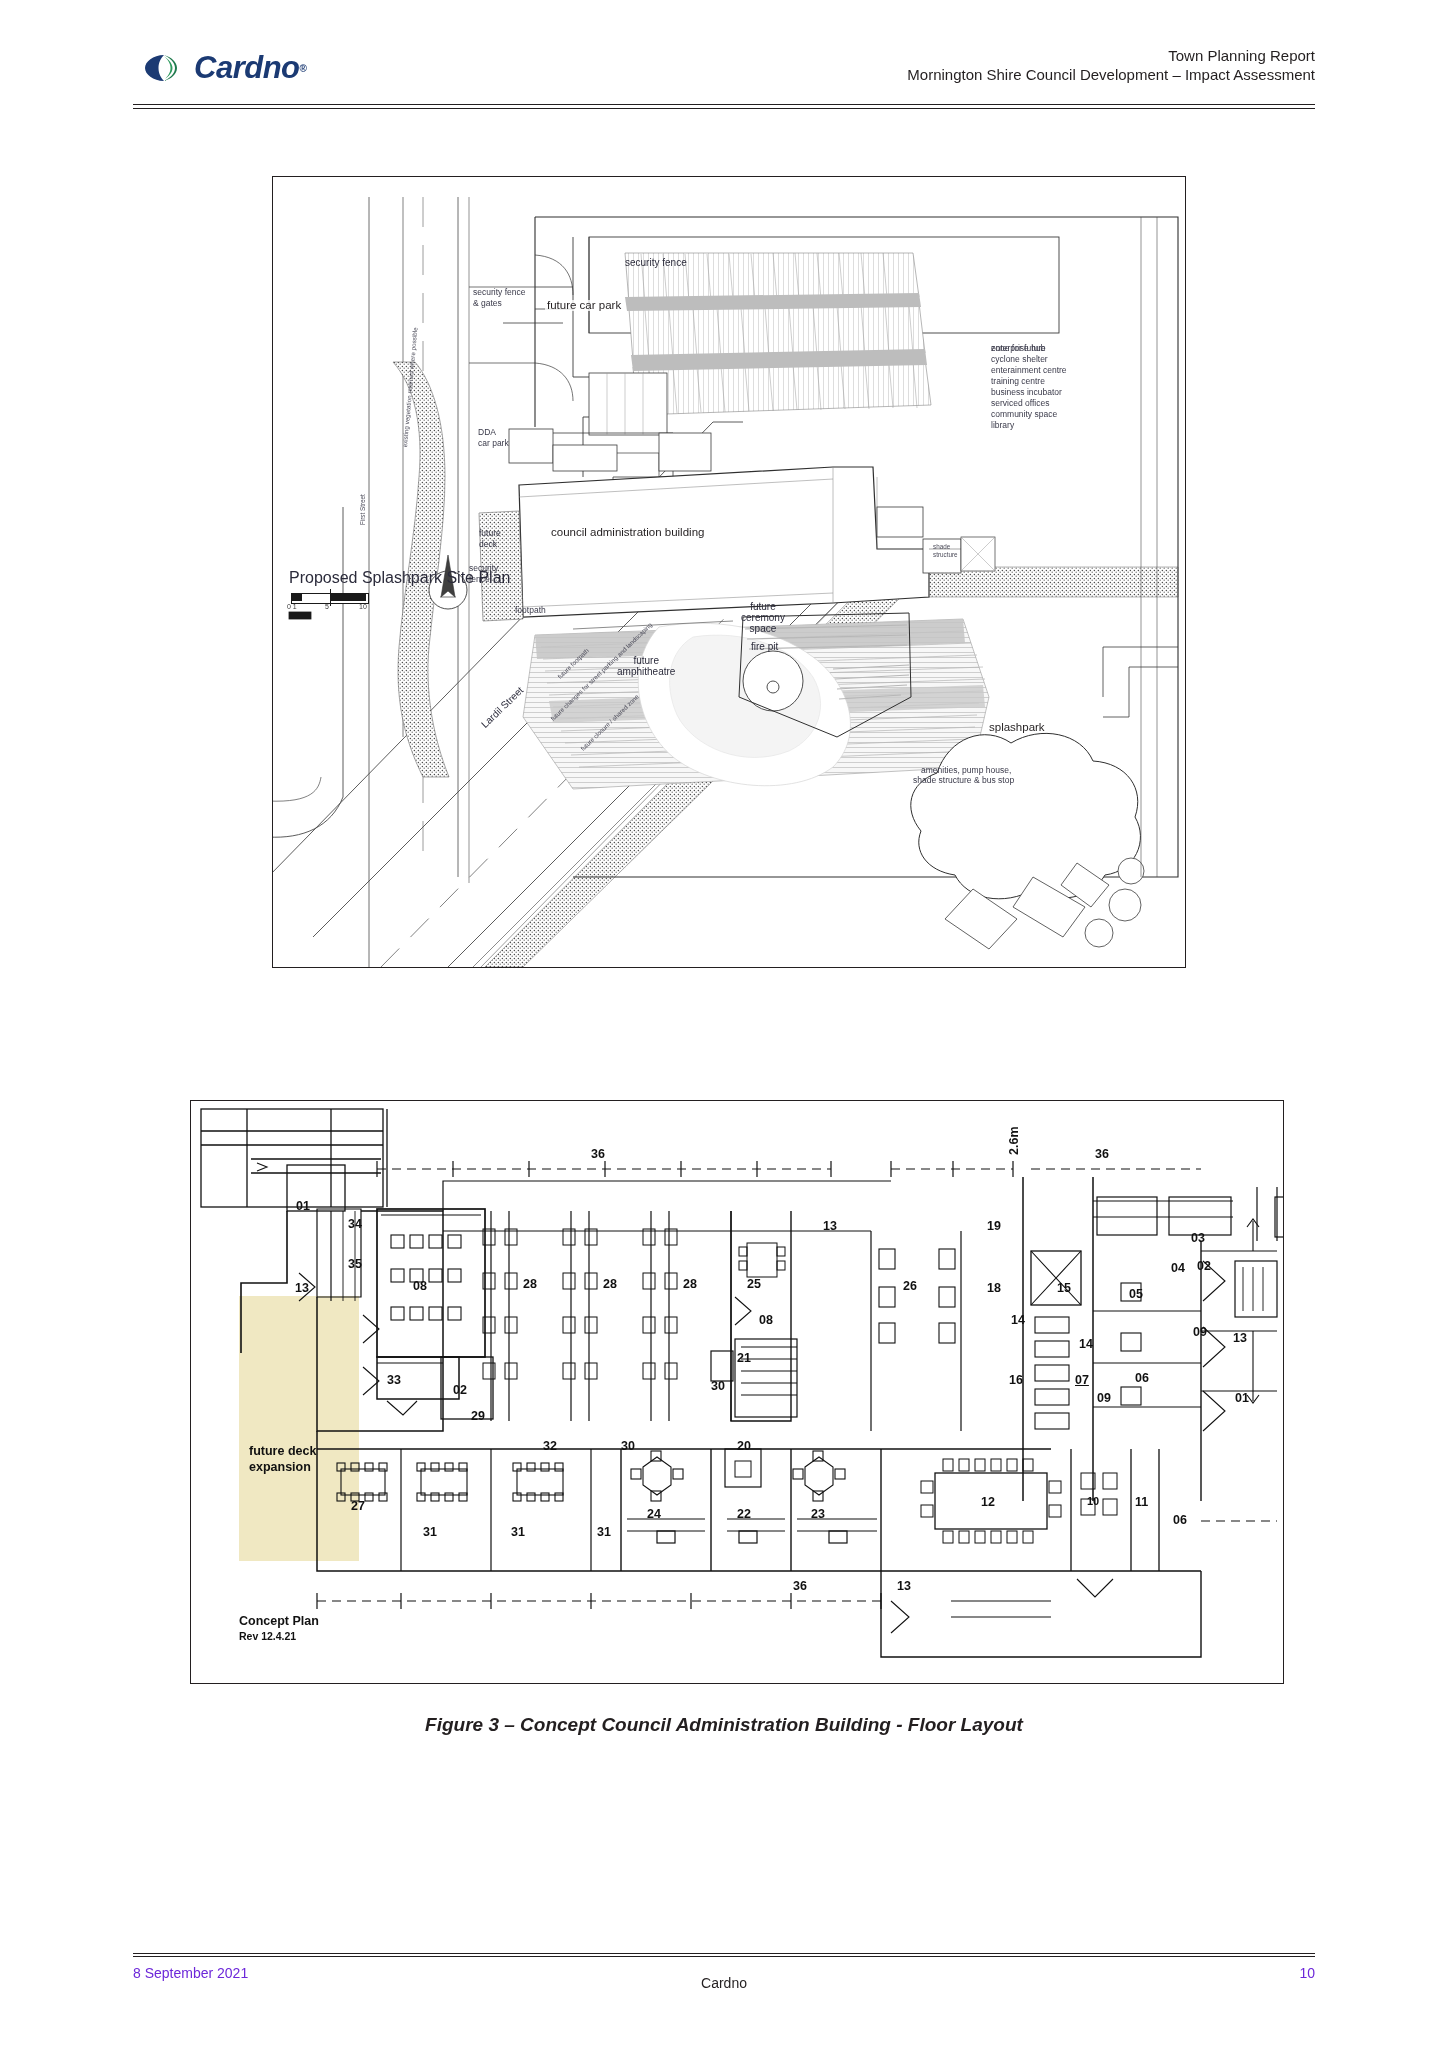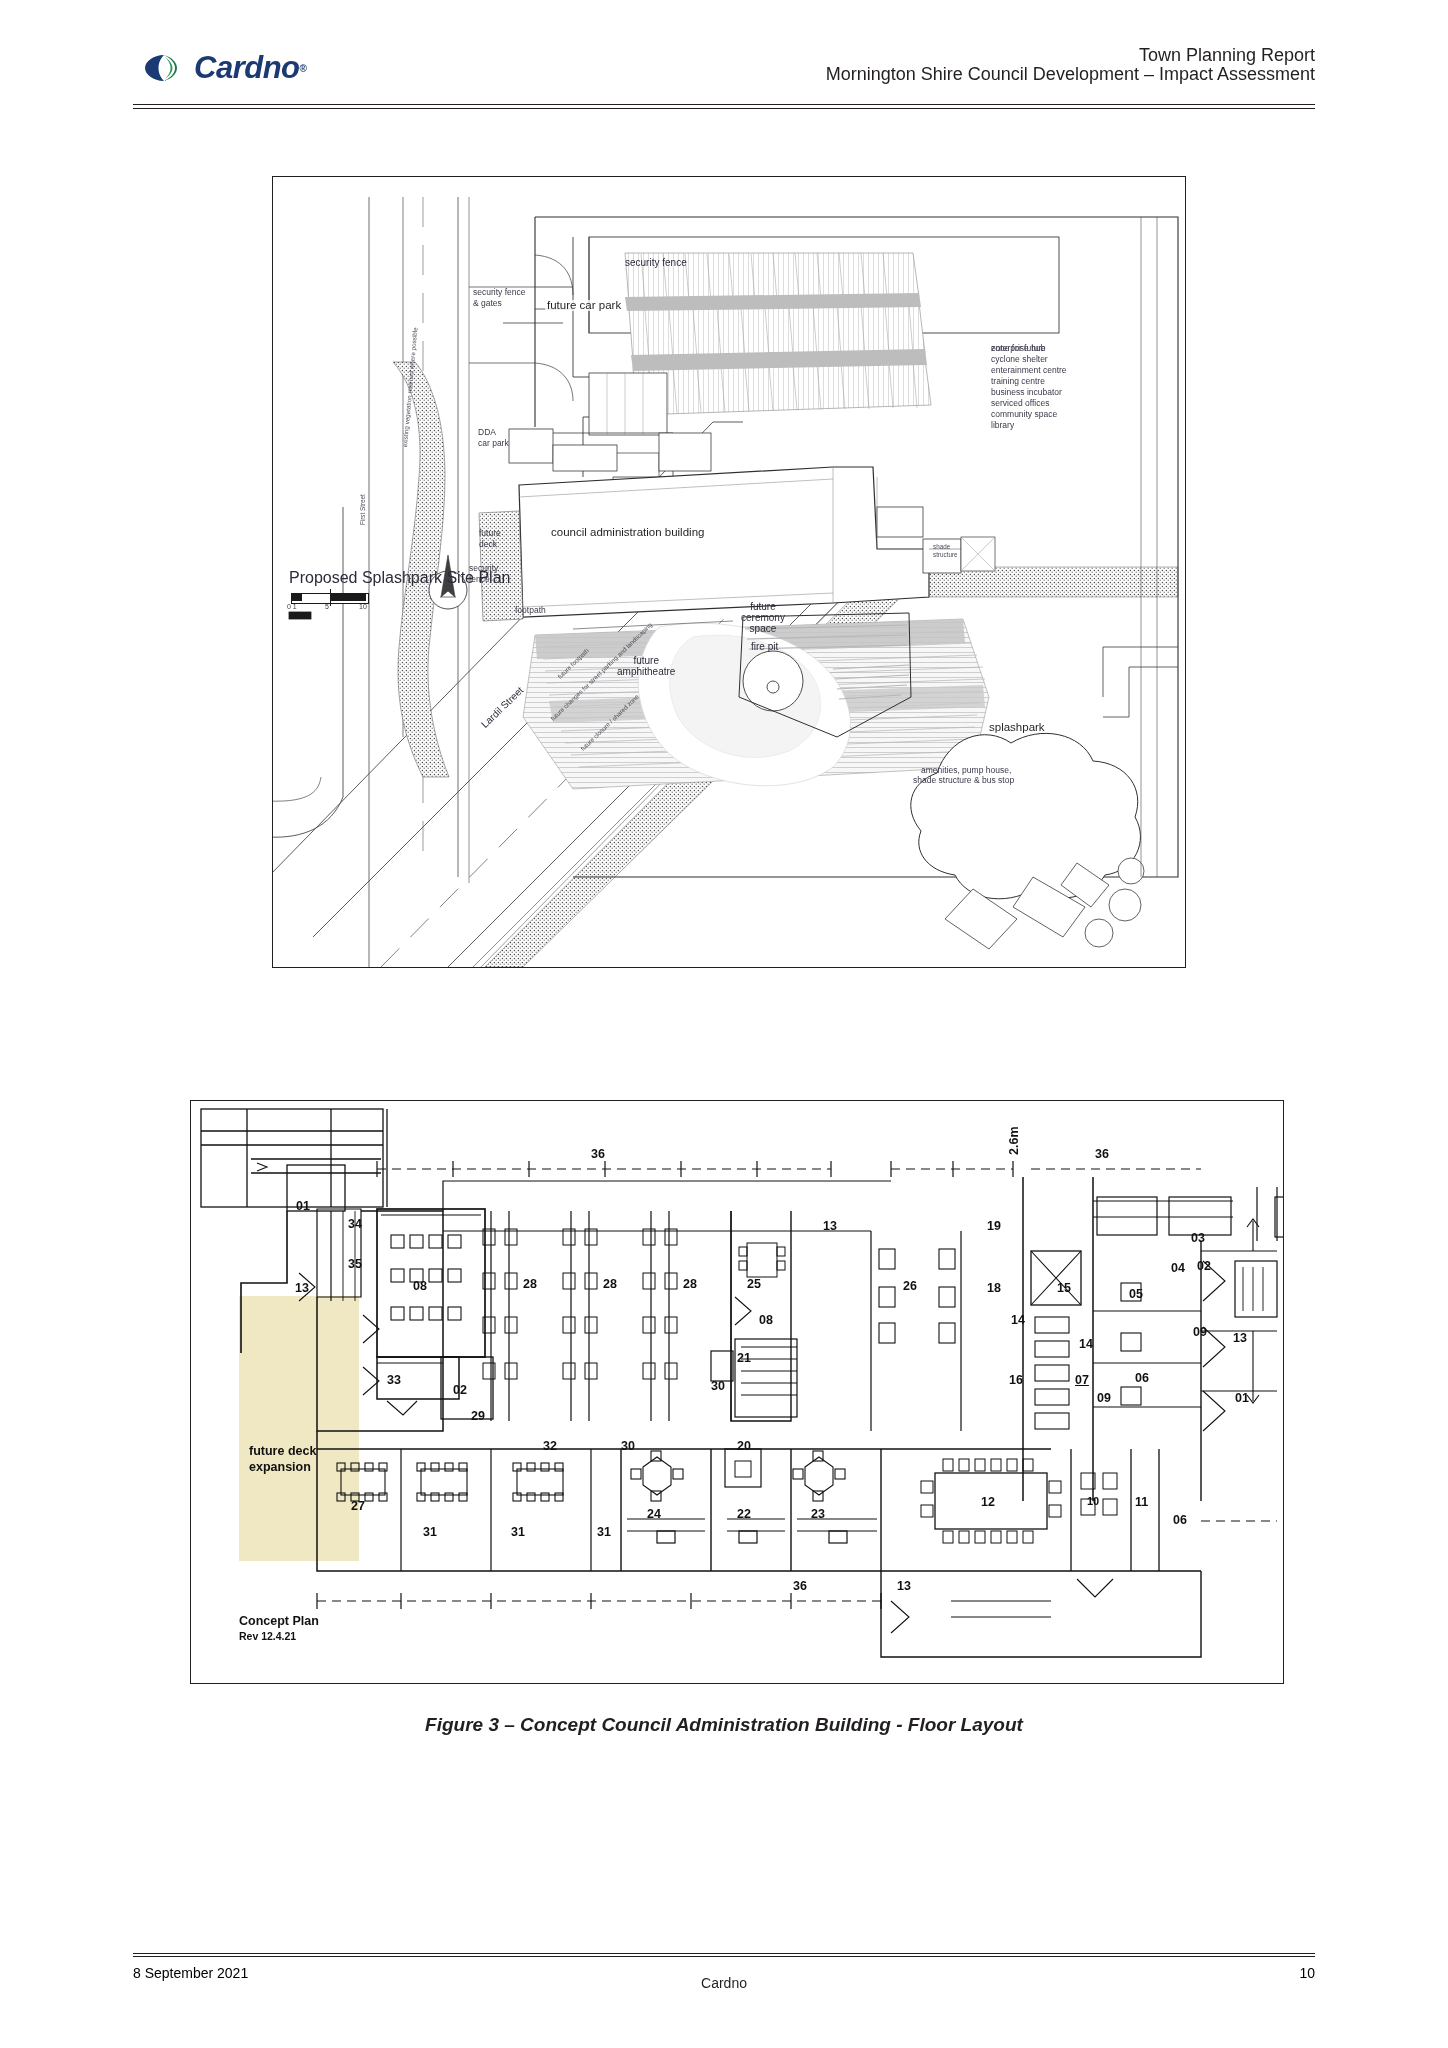--- a/index.html
+++ b/index.html
@@ -6,21 +6,21 @@
   body{width:1448px;height:2048px;position:relative;font-family:"Liberation Sans",sans-serif;color:#231f20;}
   .page{position:absolute;inset:0;background:#fff;}
 
   
   .header{position:absolute;left:133px;top:46px;width:1182px;height:62px;}
   .logo{position:absolute;left:8px;top:4px;display:flex;align-items:center;}
   .logo-mark{width:46px;height:32px;position:relative;margin-right:7px;}
   .logo-mark svg{display:block;}
   .logo-word{font-family:"Liberation Sans",sans-serif;font-weight:bold;font-style:italic;font-size:31px;color:#1b3a73;letter-spacing:-0.5px;}
   .logo-reg{font-size:10px;color:#1b3a73;vertical-align:super;font-style:normal;font-weight:bold;}
-  .hdr-text{position:absolute;right:0;top:0;text-align:right;font-size:18px;line-height:19px;color:#231f20;}
+  .hdr-text{position:absolute;right:0;top:0;text-align:right;font-size:15px;line-height:19px;color:#231f20;}
   .hdr-rule{position:absolute;left:0;right:0;top:58px;border-top:1.6px solid #231f20;}
   .hdr-rule2{position:absolute;left:0;right:0;top:62px;border-top:0.8px solid #231f20;}
 
   
   .fig2-box{position:absolute;left:272px;top:176px;width:912px;height:790px;border:1.4px solid #231f20;background:#fff;overflow:hidden;}
   .fig2-inner{position:absolute;inset:0;}
   .cap{position:absolute;width:100%;text-align:center;font-weight:bold;font-style:italic;font-size:19px;color:#231f20;}
   .cap2{top:982px;left:0;}
   .cap3{top:1714px;left:0;}
 
@@ -35,21 +35,21 @@
   .fig3-box{position:absolute;left:190px;top:1100px;width:1092px;height:582px;border:1.6px solid #231f20;background:#fff;overflow:hidden;}
   .deck{position:absolute;left:48px;top:195px;width:120px;height:265px;background:#f0e8c2;}
   .fp-num{position:absolute;font-size:12.5px;font-weight:bold;color:#111;}
   .fp-num.sm{font-size:11px;}
   .concept-title{position:absolute;left:48px;top:513px;font-size:12.5px;font-weight:bold;color:#111;line-height:15px;}
 
   
   .footer{position:absolute;left:133px;top:1953px;width:1182px;}
   .ftr-rule{border-top:1.8px solid #231f20;}
   .ftr-rule2{border-top:0.8px solid #231f20;margin-top:2px;}
-  .ftr-row{display:flex;justify-content:space-between;align-items:center;font-size:14px;margin-top:8px;color:#000000;}
+  .ftr-row{display:flex;justify-content:space-between;align-items:center;font-size:14px;margin-top:8px;color:#6d28d9;}
   .ftr-mid{position:absolute;left:0;right:0;top:10px;text-align:center;font-size:14px;}
 </style>
 </head>
 <body>
 
 <div class="page">
 
   <div class="header">
     <div class="logo">
       <span class="logo-mark">

